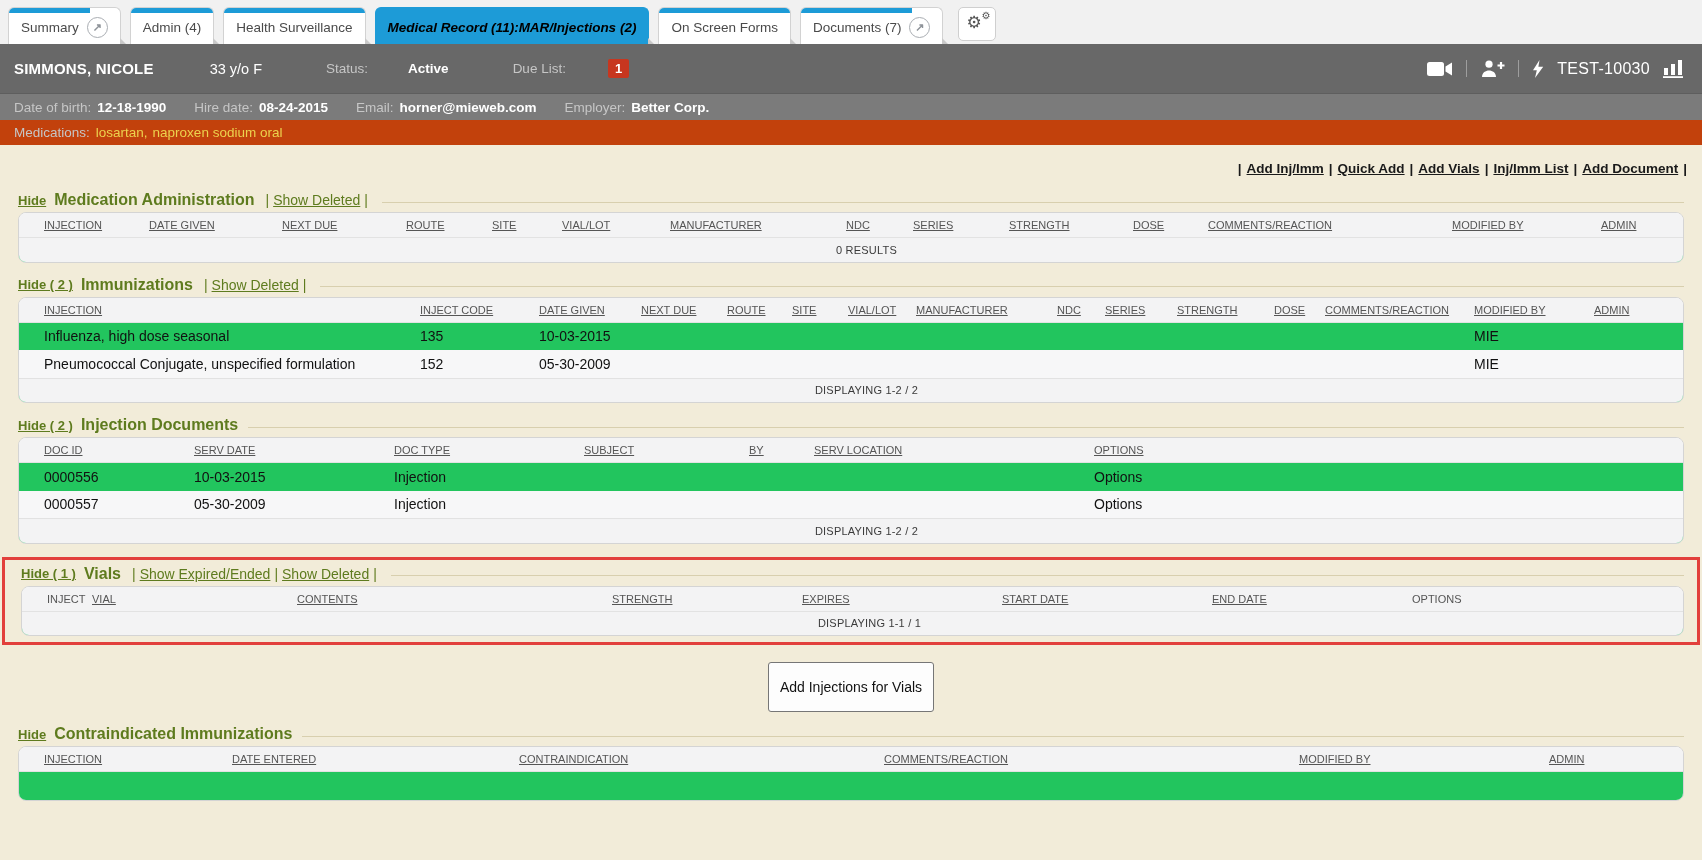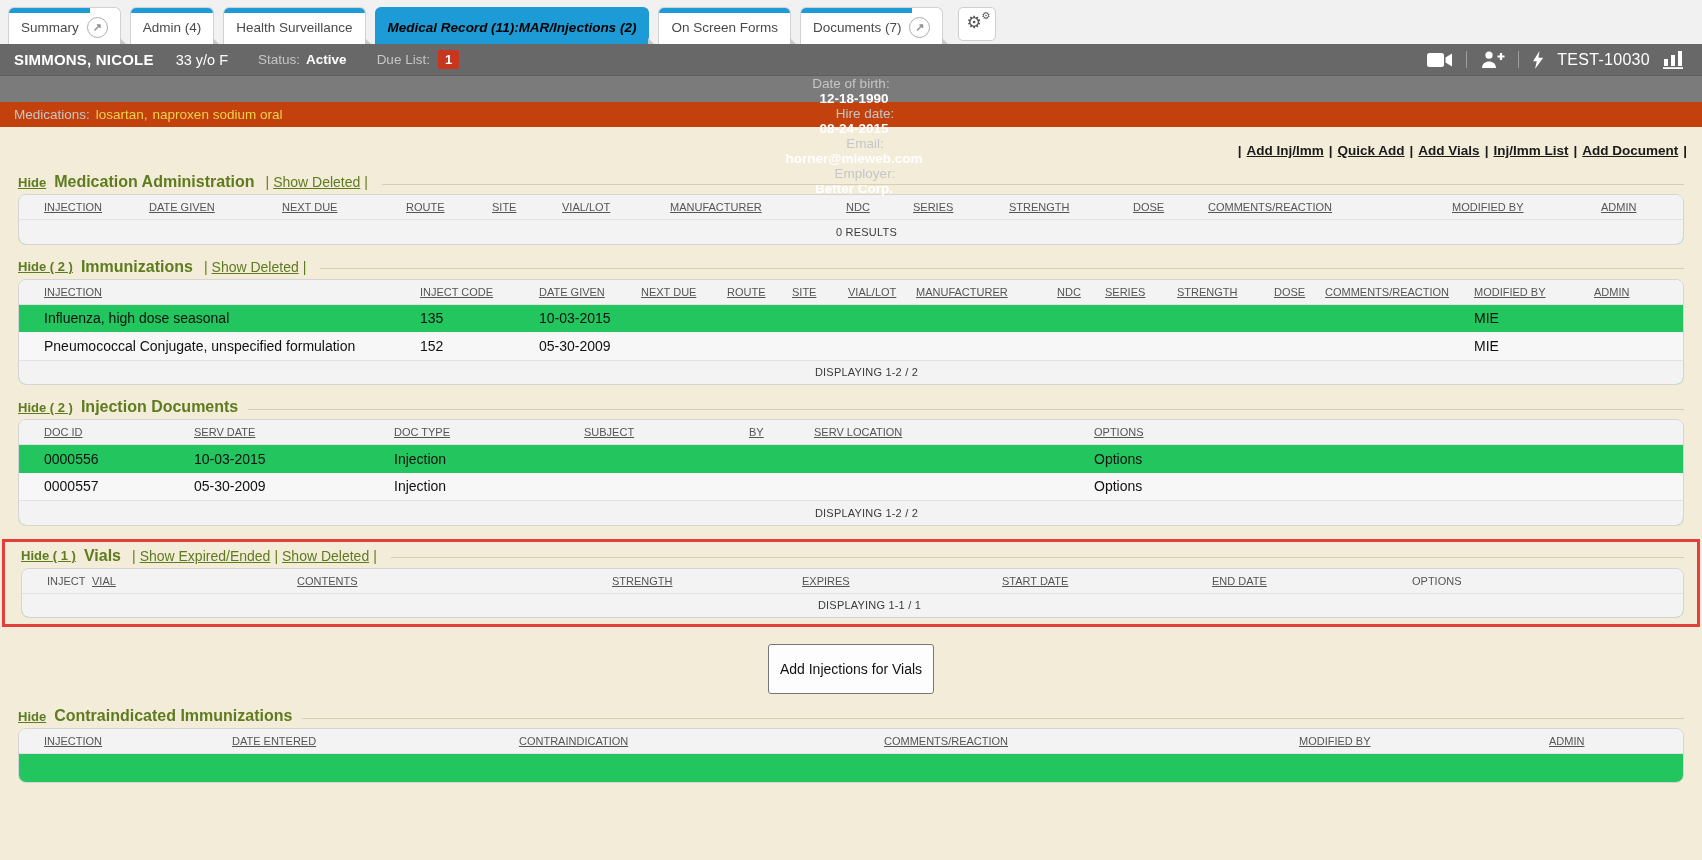--- a/index.html
+++ b/index.html
@@ -16,31 +16,31 @@
                 border-left:6px solid #c9c9c9; border-top:6px solid transparent; }
   .tab.active { background:#1d9bd7; color:#000000; font-weight:bold; border-color:#1d9bd7;font-style:italic; }
   .pop-icon { display:inline-flex; align-items:center; justify-content:center; width:21px; height:21px; margin-left:8px;
               border:1.5px solid #a9adb2; border-radius:50%; color:#8d9298; font-size:11px; font-weight:bold; }
   .gear-btn { position:relative; background:#fff; border:1px solid #cfcfcf; border-radius:5px; height:34px; width:38px;
               margin-left:6px; margin-bottom:3px; cursor:pointer; color:#555; }
   .gear-big { position:absolute; left:7px; top:6px; font-size:17px; line-height:17px; }
   .gear-small { position:absolute; right:5px; top:3px; font-size:10px; line-height:10px; }
 
   
-  .pbar1 { height:31px; background:#686868; color:#fff; display:flex; align-items:center; padding:0 10px 0 14px; }
+  .pbar1 { height:49px; background:#686868; color:#fff; display:flex; align-items:center; padding:0 10px 0 14px;gap:34px; }
   .pname { font-size:15px; font-weight:bold; letter-spacing:.2px; }
   .page-sex { font-size:14.5px; margin-left:22px; }
   .plabel { color:#c6c6c6; font-size:13.5px; }
   .pval { color:#fff; font-weight:bold; font-size:13.5px; }
   .sp-lg { margin-left:30px; }
   .badge { background:#c7361f; color:#fff; font-weight:bold; font-size:13px; padding:2px 7px; border-radius:2px; margin-left:8px; }
   .bar1-right { margin-left:auto; display:flex; align-items:center; gap:13px; padding-right:6px;text-align:right; }
   .vsep { width:1px; height:17px; background:#9e9e9e; }
   .chart-id { font-size:16px; color:#fff; letter-spacing:.3px; }
-  .pbar2 { height:27px; background:#7b7b7b; border-top:1px solid #5e5e5e; color:#fff; display:flex; align-items:center; padding:0 14px; font-size:13.5px;flex-direction:column; }
+  .pbar2 { height:27px; background:#7b7b7b; border-top:1px solid #5e5e5e; color:#fff; display:flex; align-items:center; padding:0 14px; font-size:13.5px; }
   .pbar3 { height:25px; background:#c2410c; color:#fff; display:flex; align-items:center; padding:0 14px; font-size:13.5px; }
   .gap28 { margin-left:28px; }
   .med-link { color:#ecd24e; text-decoration:none; cursor:pointer; }
 
   
   .content { padding-top:10px; }
   .action-links { text-align:right; padding:6px 10px 2px 0; font-size:13.5px; color:#1a1a1a; font-weight:bold; }
   .action-links a { color:#1a1a1a; text-decoration:underline; cursor:pointer; }
   .action-links .pipe { margin:0 5px; text-decoration:none; }
 

